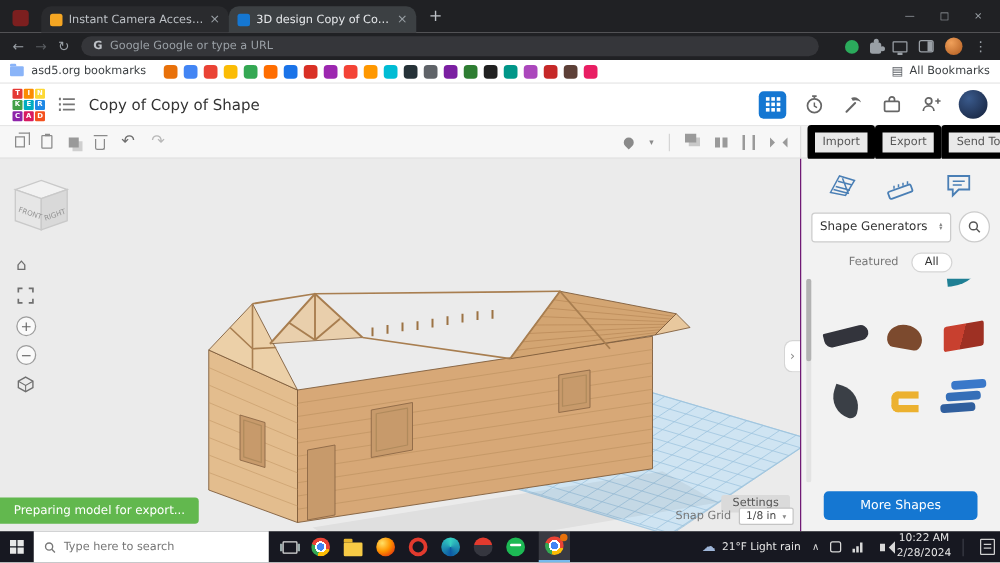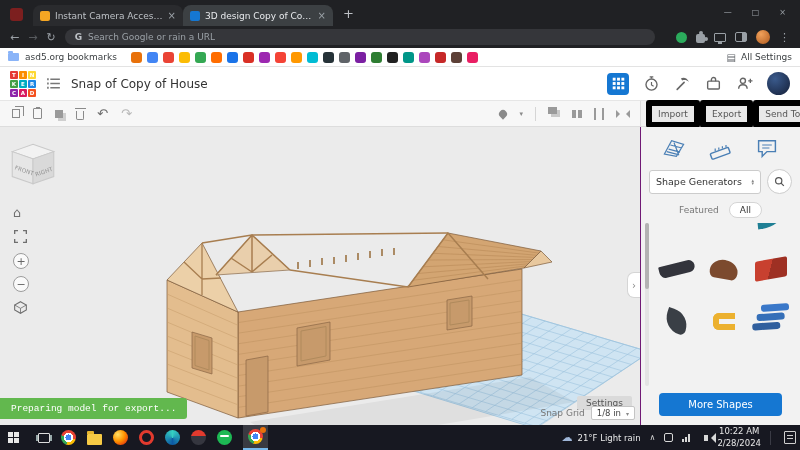--- a/index.html
+++ b/index.html
@@ -175,21 +175,21 @@
       <span>×</span>
     </div>
   </div>
 
   <div class="row" id="omnirow">
     <span class="navglyph">←</span>
     <span class="navglyph dim">→</span>
     <span class="navglyph">↻</span>
     <div id="omnibox">
       <span class="g">G</span>
-      <span>Search Google or rain a URL</span>
+      <span>Google Google or type a URL</span>
     </div>
     <div class="obicons">
       <span class="shield"></span>
       <span class="puzzle"></span>
       <span class="monitor"></span>
       <span class="sidebtn"></span>
       <span class="avatar-sm"></span>
       <span class="navglyph">⋮</span>
     </div>
   </div>
@@ -216,41 +216,41 @@
         <span class="bm" style="background: rgb(46, 125, 50);"></span>
         <span class="bm" style="background: rgb(33, 33, 33);"></span>
         <span class="bm" style="background: rgb(0, 150, 136);"></span>
         <span class="bm" style="background: rgb(171, 71, 188);"></span>
         <span class="bm" style="background: rgb(198, 40, 40);"></span>
         <span class="bm" style="background: rgb(93, 64, 55);"></span>
         <span class="bm" style="background: rgb(233, 30, 99);"></span>
       </div>
     <div id="allbm">
       <span class="g">▤</span>
-      <span>All Settings</span>
+      <span>All Bookmarks</span>
     </div>
   </div>
 
   <div class="row" id="tcheader">
     <div id="logo">
       <span style="background: rgb(229, 57, 53);">T</span>
       <span style="background: rgb(251, 140, 0);">I</span>
       <span style="background: rgb(253, 216, 53);">N</span>
       <span style="background: rgb(67, 160, 71);">K</span>
       <span style="background: rgb(0, 172, 193);">E</span>
       <span style="background: rgb(30, 136, 229);">R</span>
       <span style="background: rgb(142, 36, 170);">C</span>
       <span style="background: rgb(216, 27, 96);">A</span>
       <span style="background: rgb(244, 81, 30);">D</span>
     </div>
     <svg class="hicon" viewBox="0 0 16 16">
         <path d="M5 4h9M5 8h9M5 12h9" stroke="#777" stroke-width="1.4"></path>
         <path d="M2 4h1.5M2 8h1.5M2 12h1.5" stroke="#777" stroke-width="1.8"></path>
       </svg>
-    <span id="designtitle">Snap of Copy of House</span>
+    <span id="designtitle">Copy of Copy of Shape</span>
     <div class="hicons">
       <div class="gridbtn" style="background: rgb(21, 119, 210);">
         <svg width="13" height="13" viewBox="0 0 18 18">
             <g fill="#fff">
               <rect x="1" y="1" width="4" height="4"></rect>
               <rect x="7" y="1" width="4" height="4"></rect>
               <rect x="13" y="1" width="4" height="4"></rect>
               <rect x="1" y="7" width="4" height="4"></rect>
               <rect x="7" y="7" width="4" height="4"></rect>
               <rect x="13" y="7" width="4" height="4"></rect>
@@ -415,21 +415,21 @@
     <svg class="navbtn" style="top:102px" width="15" height="15" viewBox="0 0 18 18">
         <path d="M2,6V2h4 M12,2h4v4 M16,12v4h-4 M6,16H2v-4" fill="none" stroke="#6f6f6f" stroke-width="1.6"></path>
       </svg>
     <span class="navbtn zoombtn" style="top:126px">+</span>
     <span class="navbtn zoombtn" style="top:149px">−</span>
     <svg class="navbtn" style="top:173px" width="15" height="15" viewBox="0 0 18 18">
         <polygon points="9,2 16,6 16,12 9,16 2,12 2,6" fill="none" stroke="#6f6f6f" stroke-width="1.3"></polygon>
         <path d="M2,6 9,10 16,6 M9,10 9,16" fill="none" stroke="#6f6f6f" stroke-width="1"></path>
       </svg>
 
-    <div class="toast" style="background: rgb(98, 184, 78); font-family: Liberation Mono, monospace;">Preparing model for export...</div>
+    <div class="toast" style="background: rgb(98, 184, 78);">Preparing model for export...</div>
     <div class="settings-chip">Settings</div>
     <div class="snapgrid">
       <span class="lbl">Snap Grid</span>
       <span class="snapsel">
         <span>1/8 in</span>
         <span class="caret">▾</span>
       </span>
     </div>
     <div class="panelhandle">
         <span>›</span>
@@ -503,20 +503,27 @@
   </div>
 
   <div id="taskbar">
     <div class="start">
       <span class="winlogo">
           <span></span>
           <span></span>
           <span></span>
           <span></span>
         </span>
+    </div>
+    <div id="tbsearch">
+      <svg width="10" height="10" viewBox="0 0 14 14">
+          <circle cx="6" cy="6" r="4" fill="none" stroke="#777" stroke-width="1.5"></circle>
+          <path d="M9,9 12.5,12.5" stroke="#777" stroke-width="1.5"></path>
+        </svg>
+      <input placeholder="Type here to search" style="">
     </div>
     <div id="tbapps">
       <span class="tbicon task-view"></span>
       <span class="tbicon chrome"></span>
       <span class="tbicon folder"></span>
       <span class="tbicon firefox"></span>
       <span class="tbicon opera"></span>
       <span class="tbicon edge"></span>
       <span class="tbicon brave"></span>
       <span class="tbicon spotify"></span>

